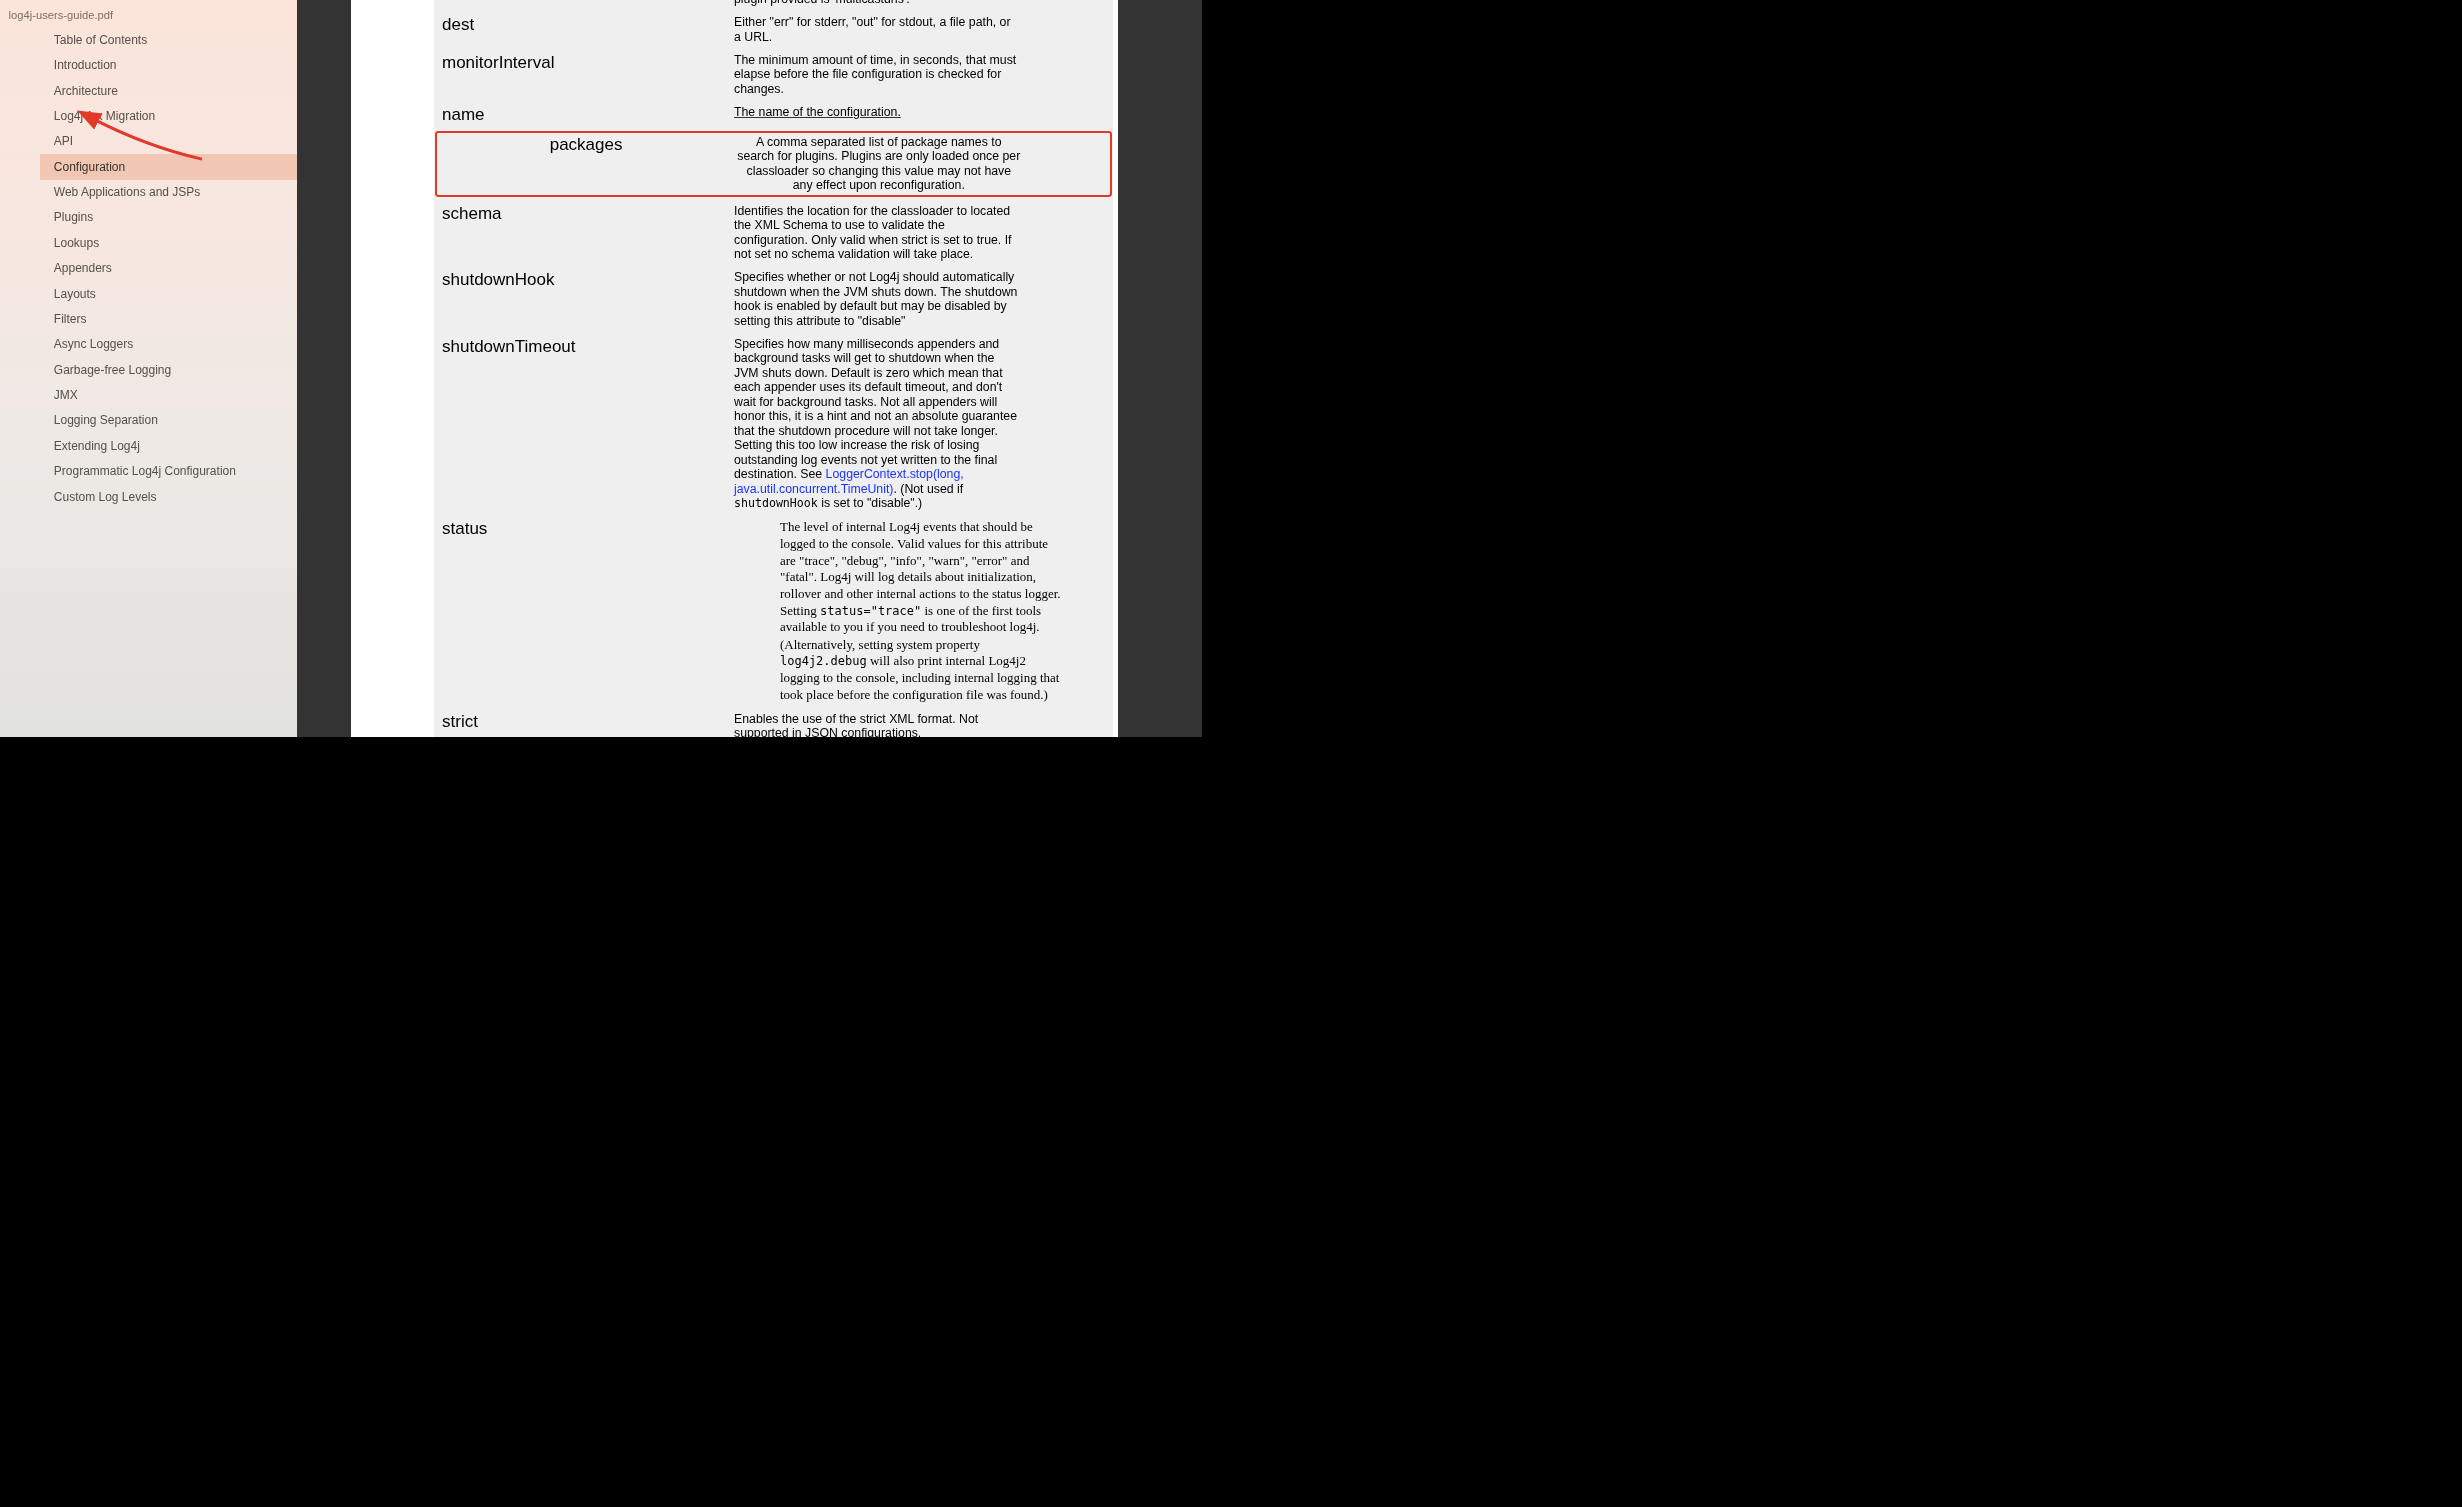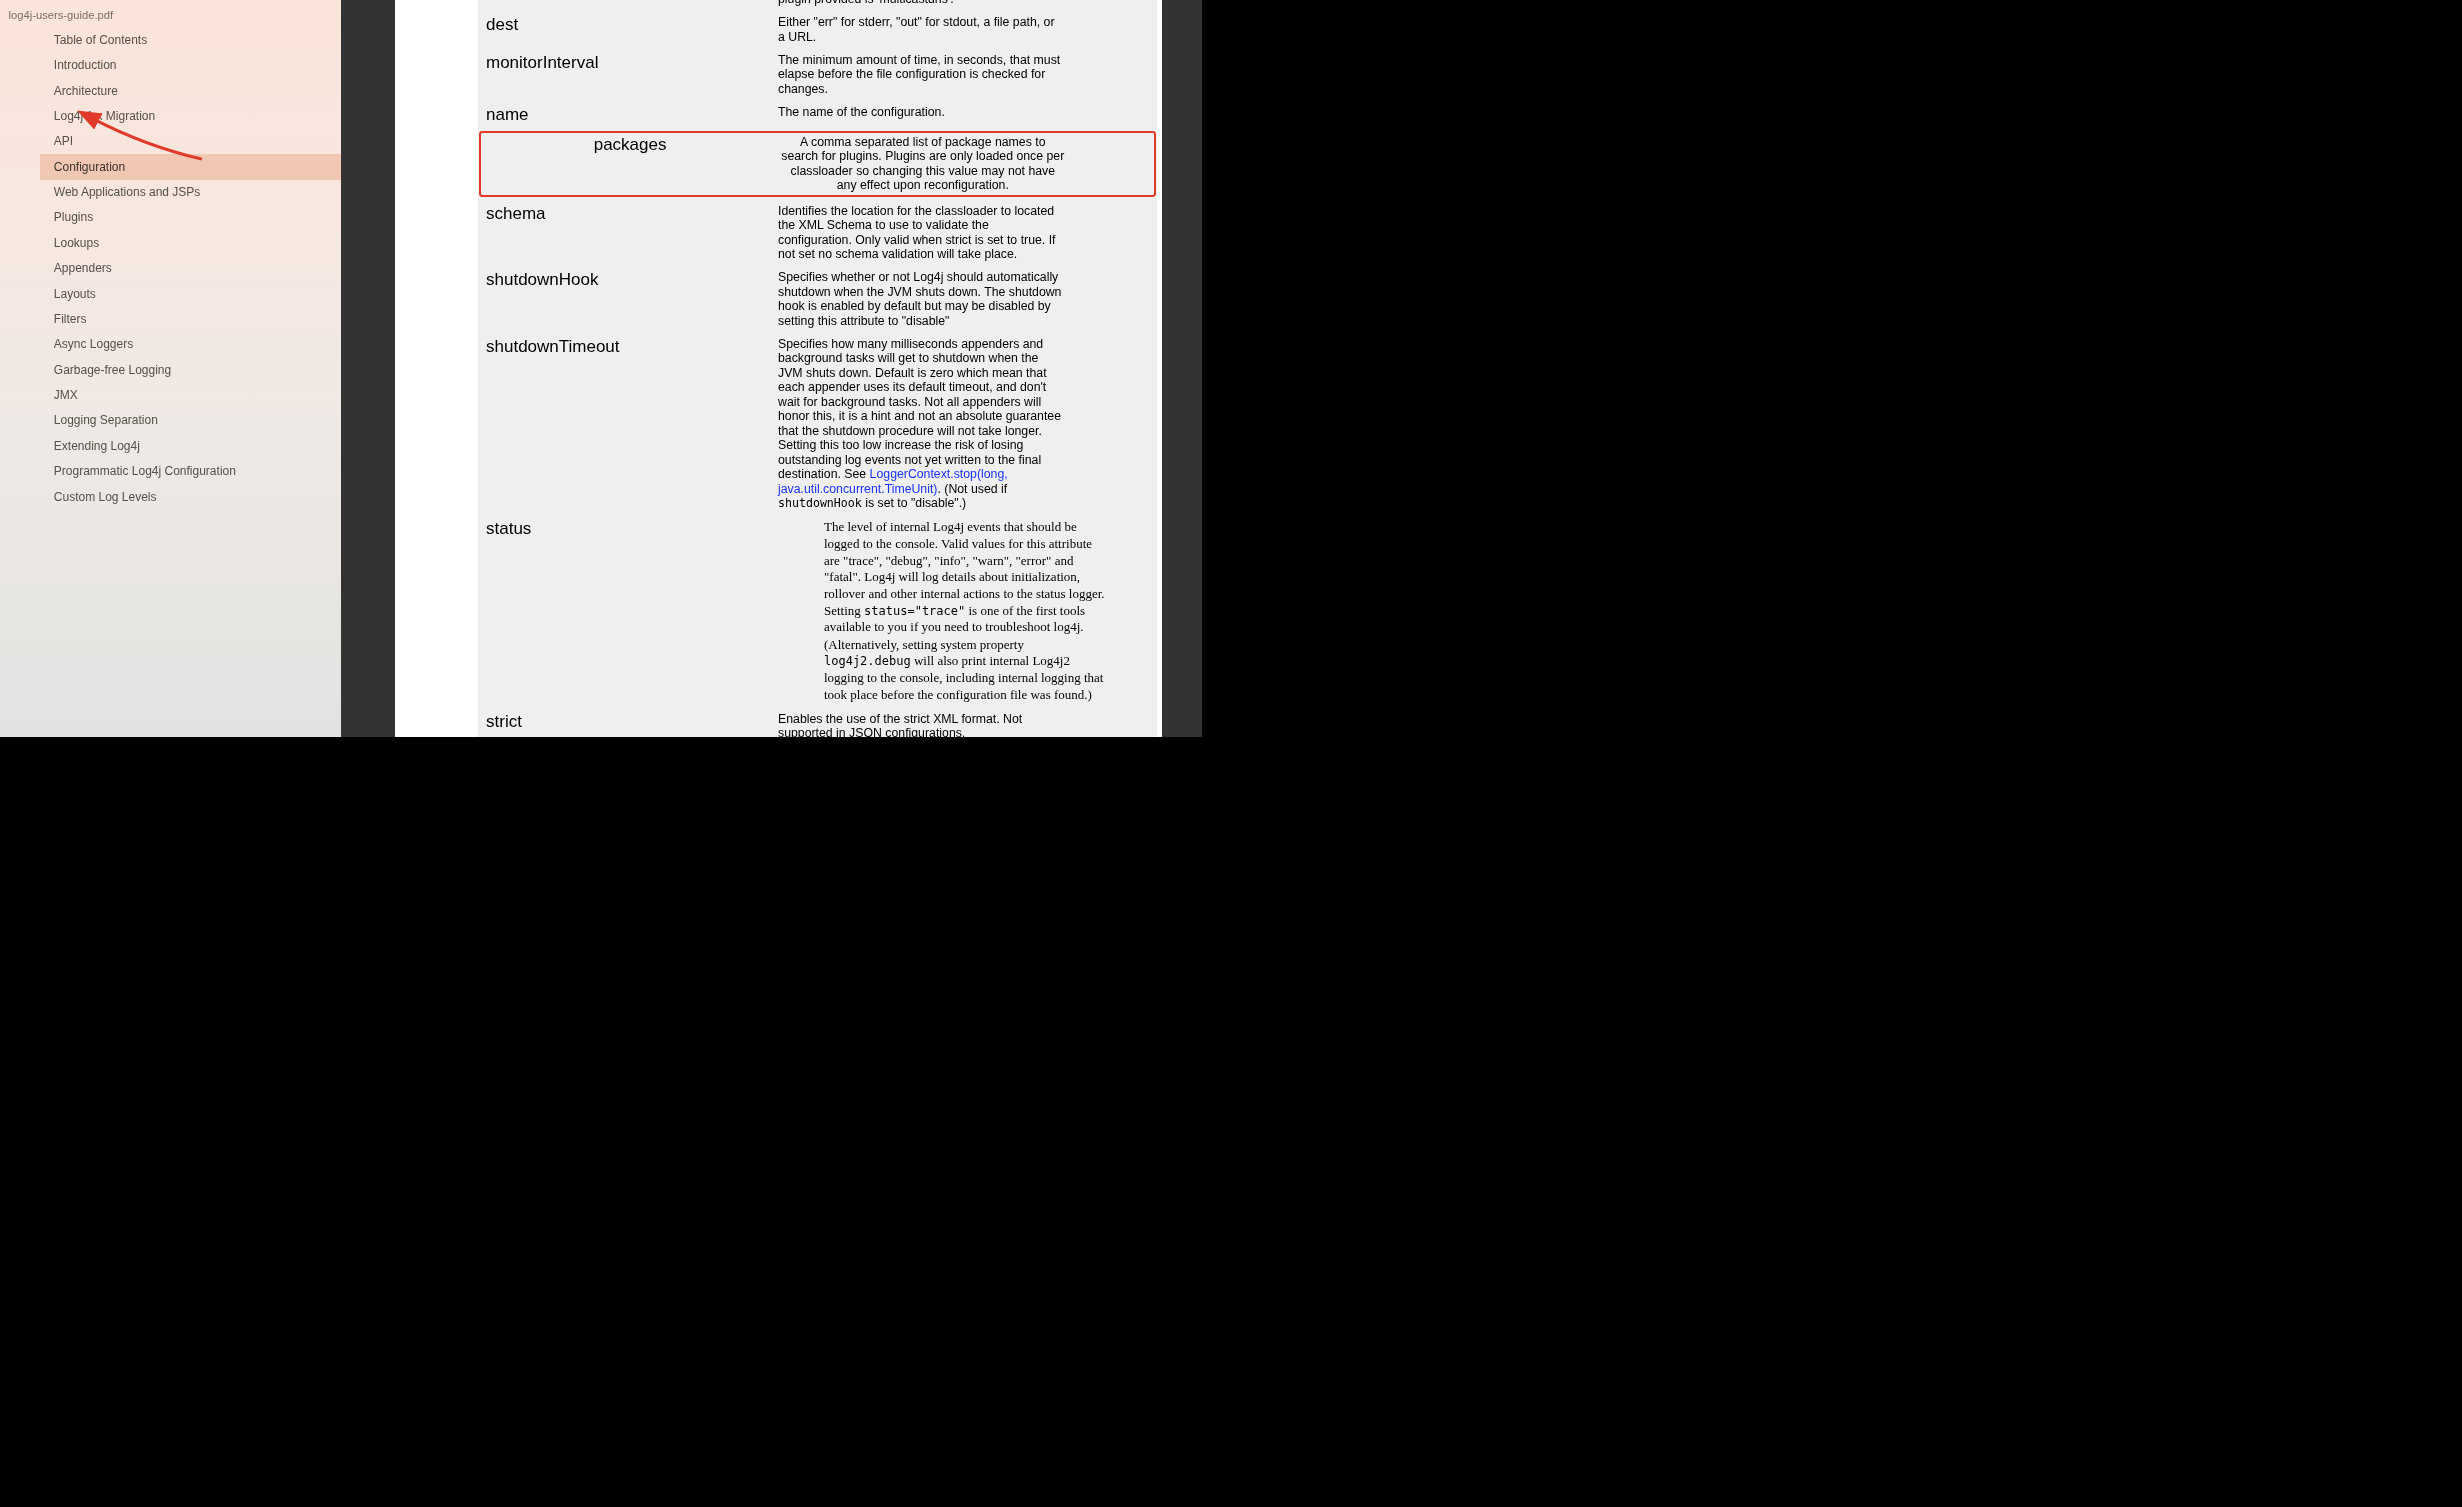--- a/index.html
+++ b/index.html
@@ -1,19 +1,19 @@
 <!DOCTYPE html>
 <html><head>
 <meta charset="utf-8">
 <style>
   * { margin: 0; padding: 0; box-sizing: border-box; }
   html, body { height: 100%; font-family: -apple-system, BlinkMacSystemFont, "Segoe UI", Helvetica, Arial, sans-serif; font-size: 12px; color: #333; }
   body { display: flex; height: 737px; width: 1202px; overflow: hidden; background: #000; }
   .sidebar {
-    width: 341px;
+    width: 297px;
     height: 100%;
     background: linear-gradient(to bottom, #fbe4da 0%, #f7e7e0 30%, #eee9e5 60%, #e2e2e0 100%);
     overflow-y: auto;
     padding-top: 5.2px;
   }
   .doc-title {
     padding: 3.4px 8.6px 6.9px 8.6px;
     color: #7a7066;
     font-size: 11.2px;
   }
@@ -153,21 +153,21 @@
         <div class="row-gap"></div>
         <div class="row">
           <div class="cell-l">monitorInterval</div>
           <div style="display: flex; flex-direction: column; gap: 6.9px;">
             <div class="cell-r">The minimum amount of time, in seconds, that must elapse before the file configuration is checked for changes.</div>
           </div>
         </div>
         <div class="row-gap"></div>
         <div class="row">
           <div class="cell-l">name</div>
-          <div style="display: flex; flex-direction: column; gap: 6.9px;">
+          <div style="display: flex; flex-direction: column; gap: 6.9px; text-decoration: underline;">
             <div class="cell-r">The name of the configuration.</div>
           </div>
         </div>
         <div class="row-gap"></div>
         <div class="row hl-row">
           <div class="cell-l">packages</div>
           <div style="display: flex; flex-direction: column; gap: 6.9px;">
             <div class="cell-r">A comma separated list of package names to search for plugins. Plugins are only loaded once per classloader so changing this value may not have any effect upon reconfiguration.</div>
           </div>
         </div>

